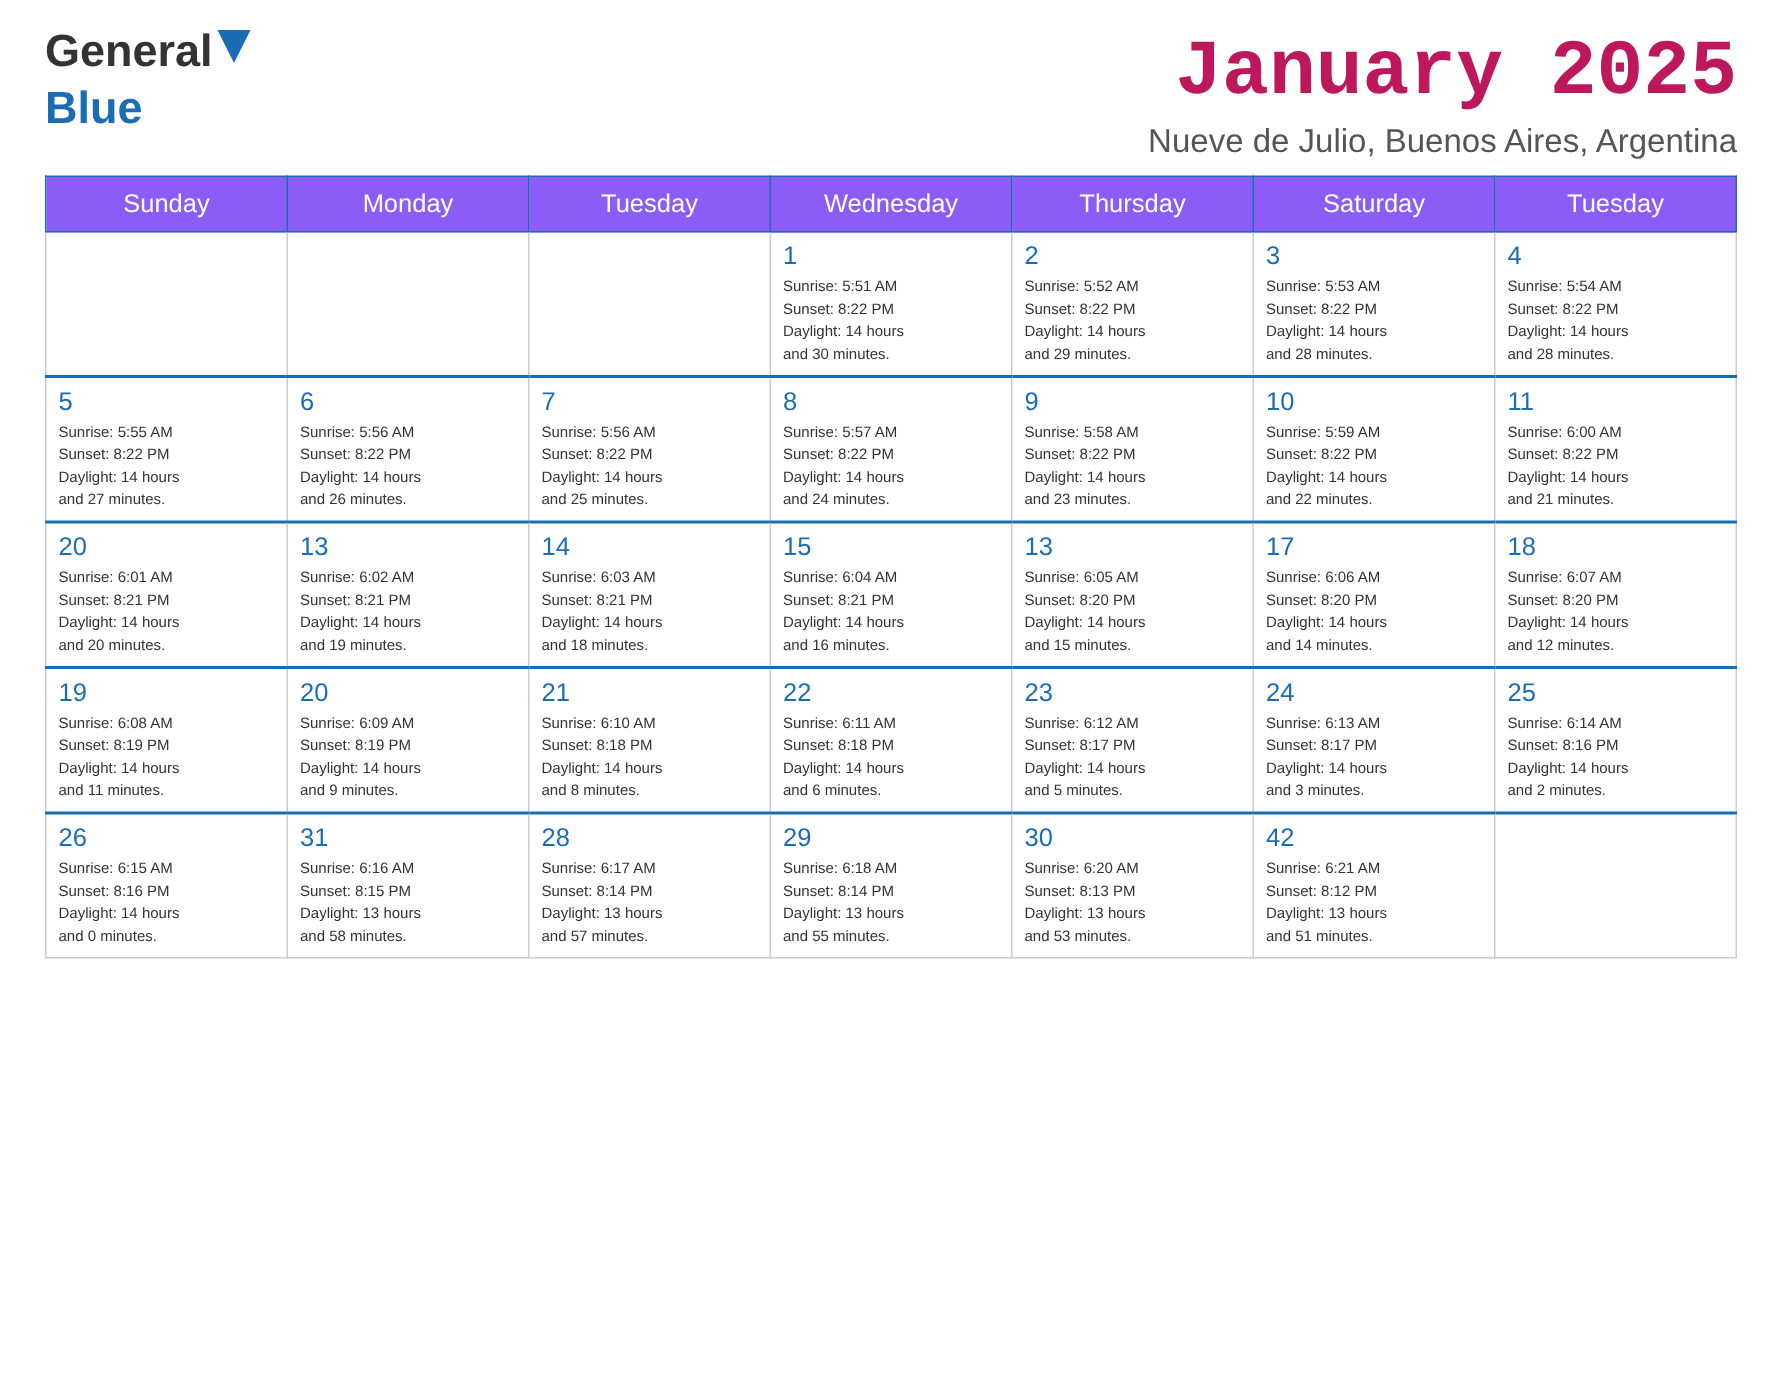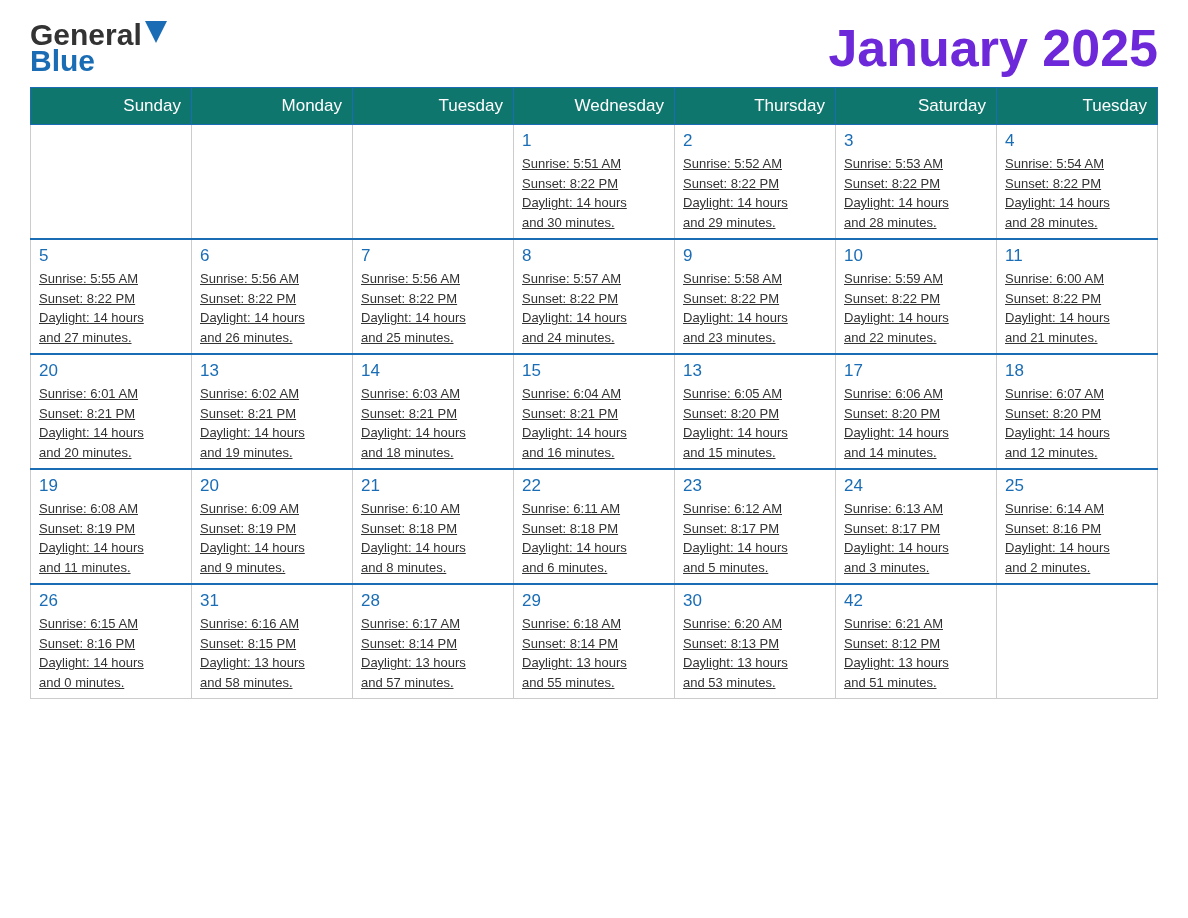--- a/index.html
+++ b/index.html
@@ -16,40 +16,41 @@
       justify-content: space-between;
       align-items: flex-start;
       margin-bottom: 10px;
     }
     .title-area {
       text-align: right;
     }
     .month-title {
       font-size: 52px;
       font-weight: bold;
-      color: #6d28d9;
+      color: #be185d;
       line-height: 1.1;
+      font-family: Liberation Mono, monospace;
     }
     .location-title {
       font-size: 22px;
       color: #555;
       margin-top: 4px;
     }
     .calendar {
       width: 100%;
       border-collapse: collapse;
       margin-top: 10px;
     }
     .calendar th {
-      background-color: #0f766e;
+      background-color: #8b5cf6;
       color: #fff;
       padding: 8px 10px;
       font-size: 17px;
       font-weight: normal;
-      text-align: right;
+      text-align: center;
       border: 1px solid #1a6db5;
     }
     .calendar td {
       vertical-align: top;
       padding: 6px 8px;
       border: 1px solid #ccc;
       width: calc(100% / 7);
       min-height: 110px;
       font-size: 13px;
       color: #333;
@@ -59,32 +60,32 @@
     }
     .day-number {
       font-size: 17px;
       font-weight: normal;
       color: #1a6db5;
       display: block;
       margin-bottom: 3px;
     }
     .day-info {
       color: #333;
-      font-size: 13px;
+      font-size: 10px;
       line-height: 1.5;
-      text-decoration: underline;
     }
     .row-separator td {
       border-top: 2px solid #1a6db5;
     }
     
     .logo-container {
       display: flex;
       flex-direction: column;
       line-height: 1;
+      gap: 12px;
     }
     .logo-row1 {
       display: flex;
       align-items: center;
       font-size: 30px;
       font-weight: bold;
       color: #333;
     }
     .logo-row2 {
       font-size: 30px;
@@ -103,20 +104,21 @@
         <span style="display:inline-block;margin-left:3px;position:relative;top:-2px;">
         <svg width="22" height="22" viewBox="0 0 22 22">
           <polygon points="0,0 22,0 11,22" fill="#1a6db5"></polygon>
         </svg>
       </span>
     </div>
     <div class="logo-row2">Blue</div>
   </div>
   <div class="title-area">
     <div class="month-title">January 2025</div>
+    <div class="location-title">Nueve de Julio, Buenos Aires, Argentina</div>
   </div>
 </div>
 
 <table class="calendar">
   <thead>
     <tr>
       <th>Sunday</th>
       <th>Monday</th>
       <th>Tuesday</th>
       <th>Wednesday</th>

